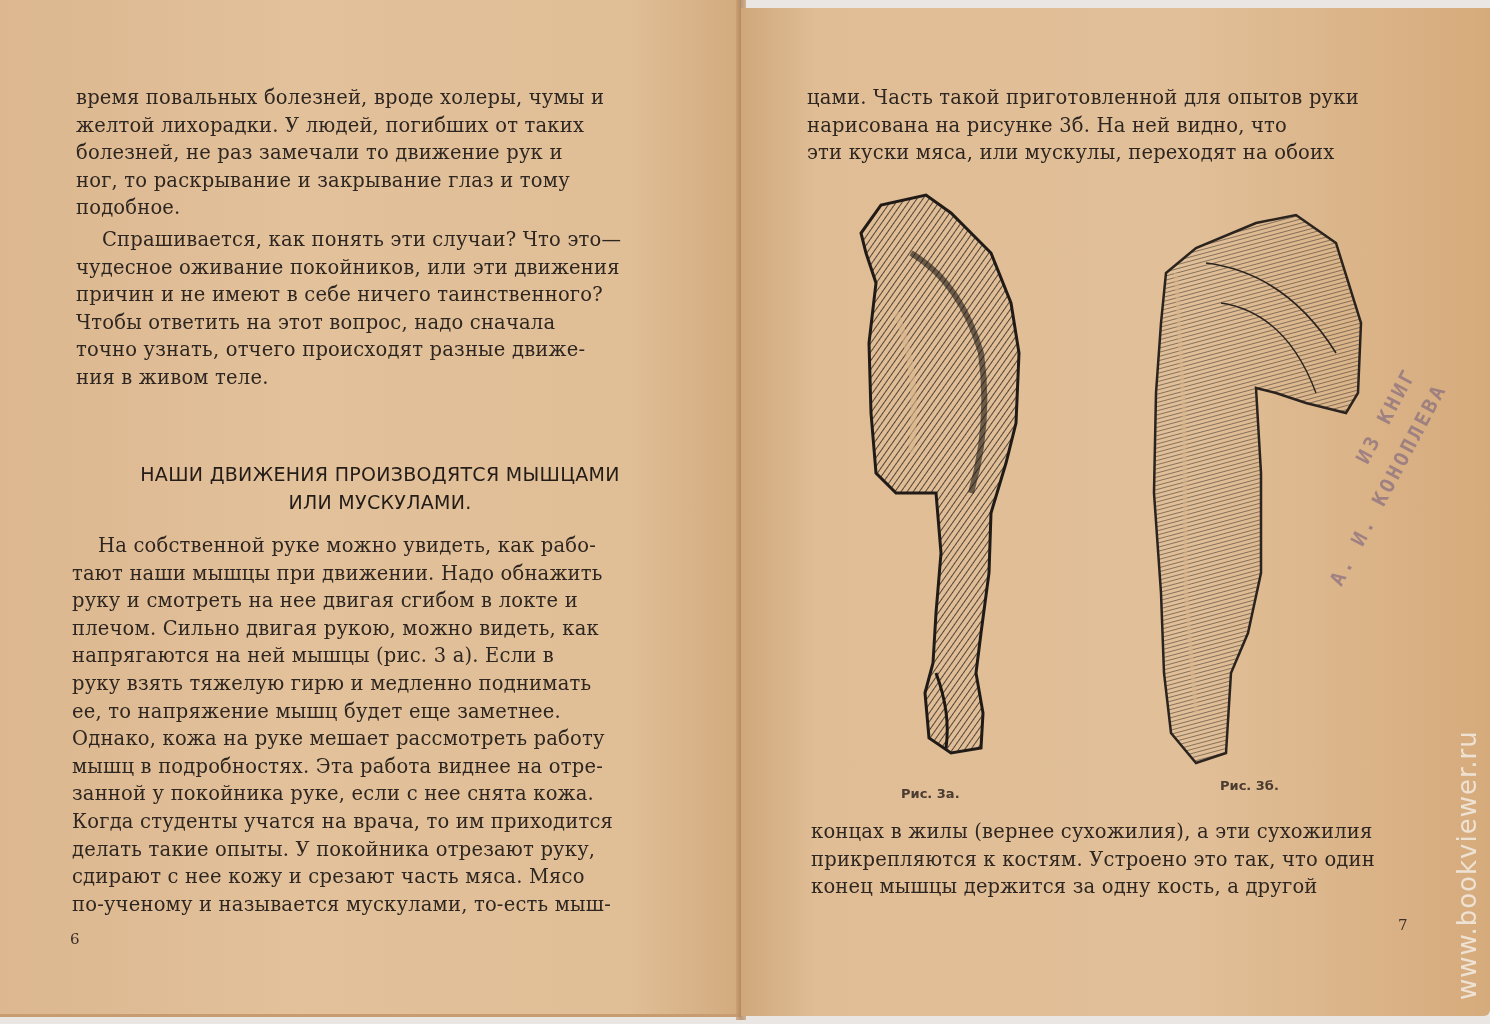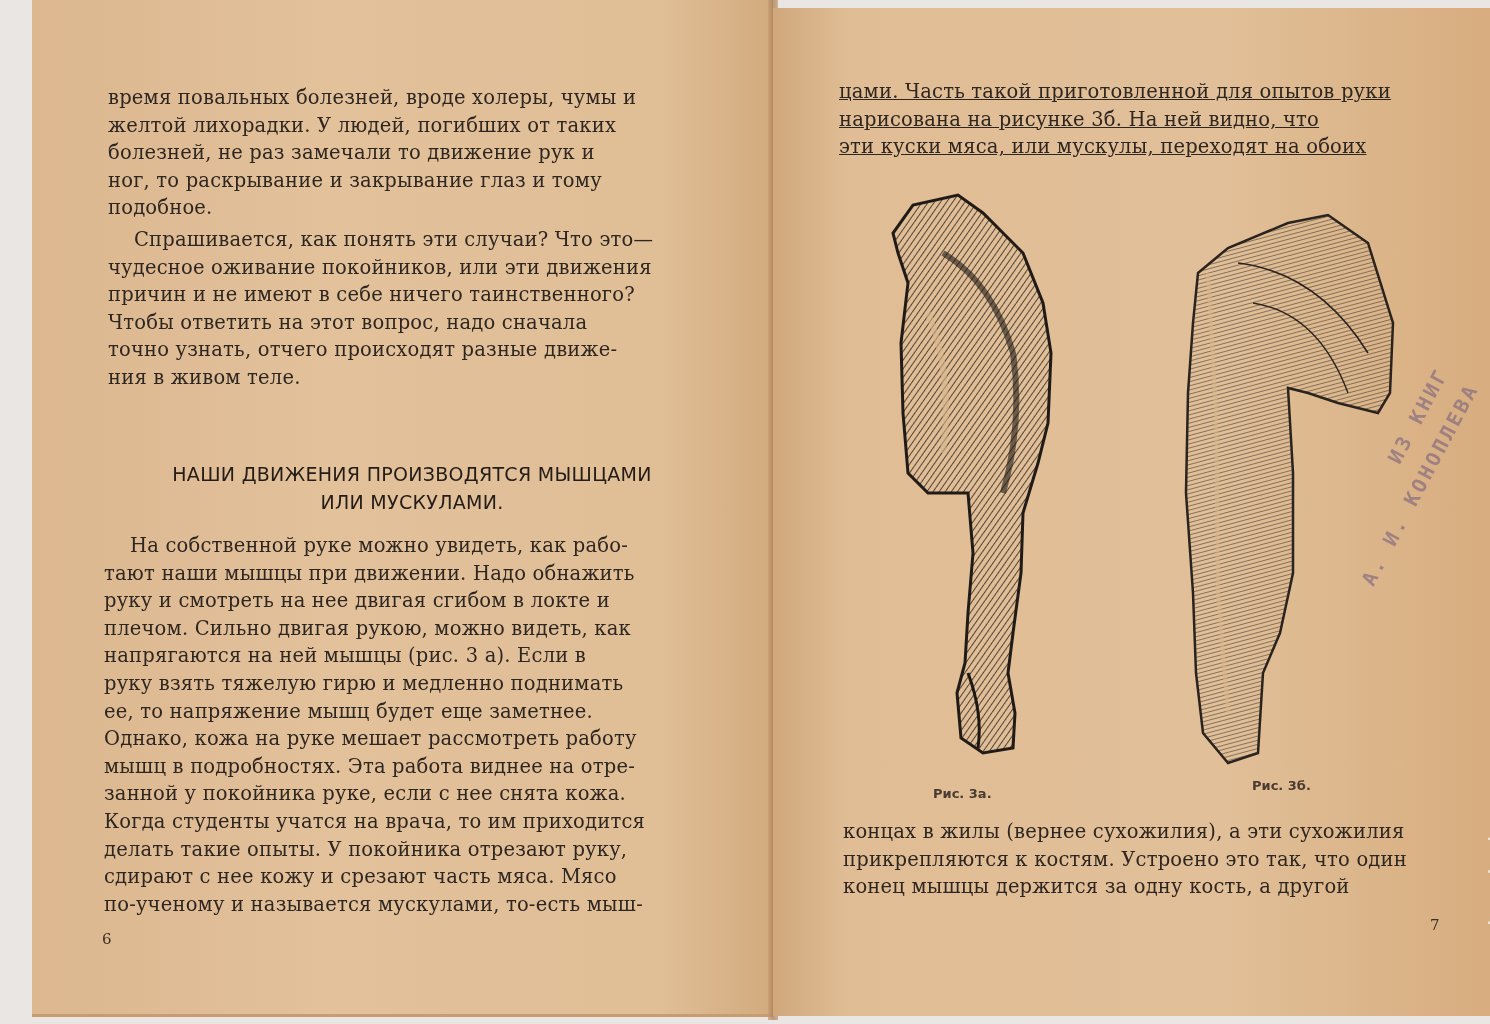--- a/index.html
+++ b/index.html
@@ -1,21 +1,21 @@
 <!DOCTYPE html>
 <html><head>
 <meta charset="utf-8">
 <style>
   html, body { margin:0; padding:0; }
   body {
     width:1490px; height:1024px; overflow:hidden; position:relative;
     background:#e9e6e4;
     font-family:"DejaVu Serif", serif;
   }
-  .spread { position:absolute; left:0; top:0; width:1252px; height:1024px;margin-left:32px; }
+  .spread { position:absolute; left:0; top:0; width:1252px; height:1024px; }
   .page {
     position:absolute; top:0; height:1014px;
     background: radial-gradient(ellipse at 40% 40%, #e3c09a 0%, #dcb68c 55%, #d3a97c 100%);
     color:#2e2620;
   }
   .page.left { left:0; width:741px; border-bottom:3px solid #c79c70;
     background: linear-gradient(90deg, #dcb78f 0%, #e2c19b 40%, #e0be96 85%, #d2aa7e 100%); }
   .page.right { left:741px; width:749px; height:1008px; top:8px; border-radius:0 0 6px 0;
     background: linear-gradient(90deg, #cfa77b 0%, #e0bd95 10%, #e1bf98 60%, #d6ab7c 100%); }
   .gutter { position:absolute; left:736px; top:0; width:10px; height:1020px;
@@ -130,21 +130,21 @@
           <span>по-ученому и называется мускулами, то-есть мыш-</span>
         </div>
     </div>
 
     <div class="pagenum" style="left:70px; top:930px;">6</div>
   </div>
 
   <div class="gutter"></div>
 
   <div class="page right">
-    <div class="text-block" style="left:66px; top:70px; width:600px;text-decoration:underline;">
+    <div class="text-block" style="left:66px; top:76px; width:600px;">
       <div class="line">
           <span>цами. Часть такой приготовленной для опытов руки</span>
         </div>
       <div class="line">
           <span>нарисована на рисунке 3б. На ней видно, что</span>
         </div>
       <div class="line">
           <span>эти куски мяса, или мускулы, переходят на обоих</span>
         </div>
     </div>

